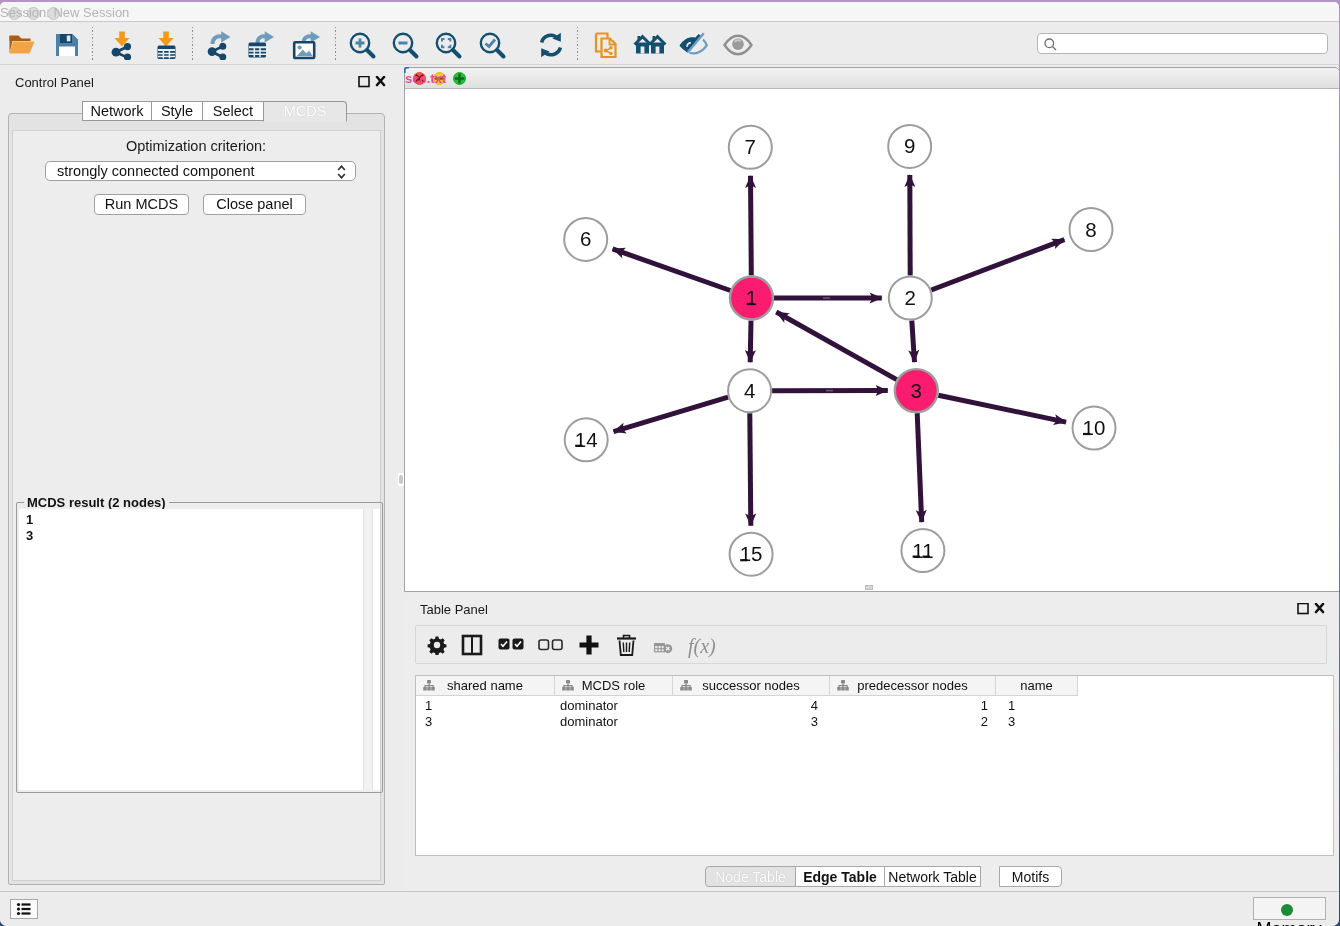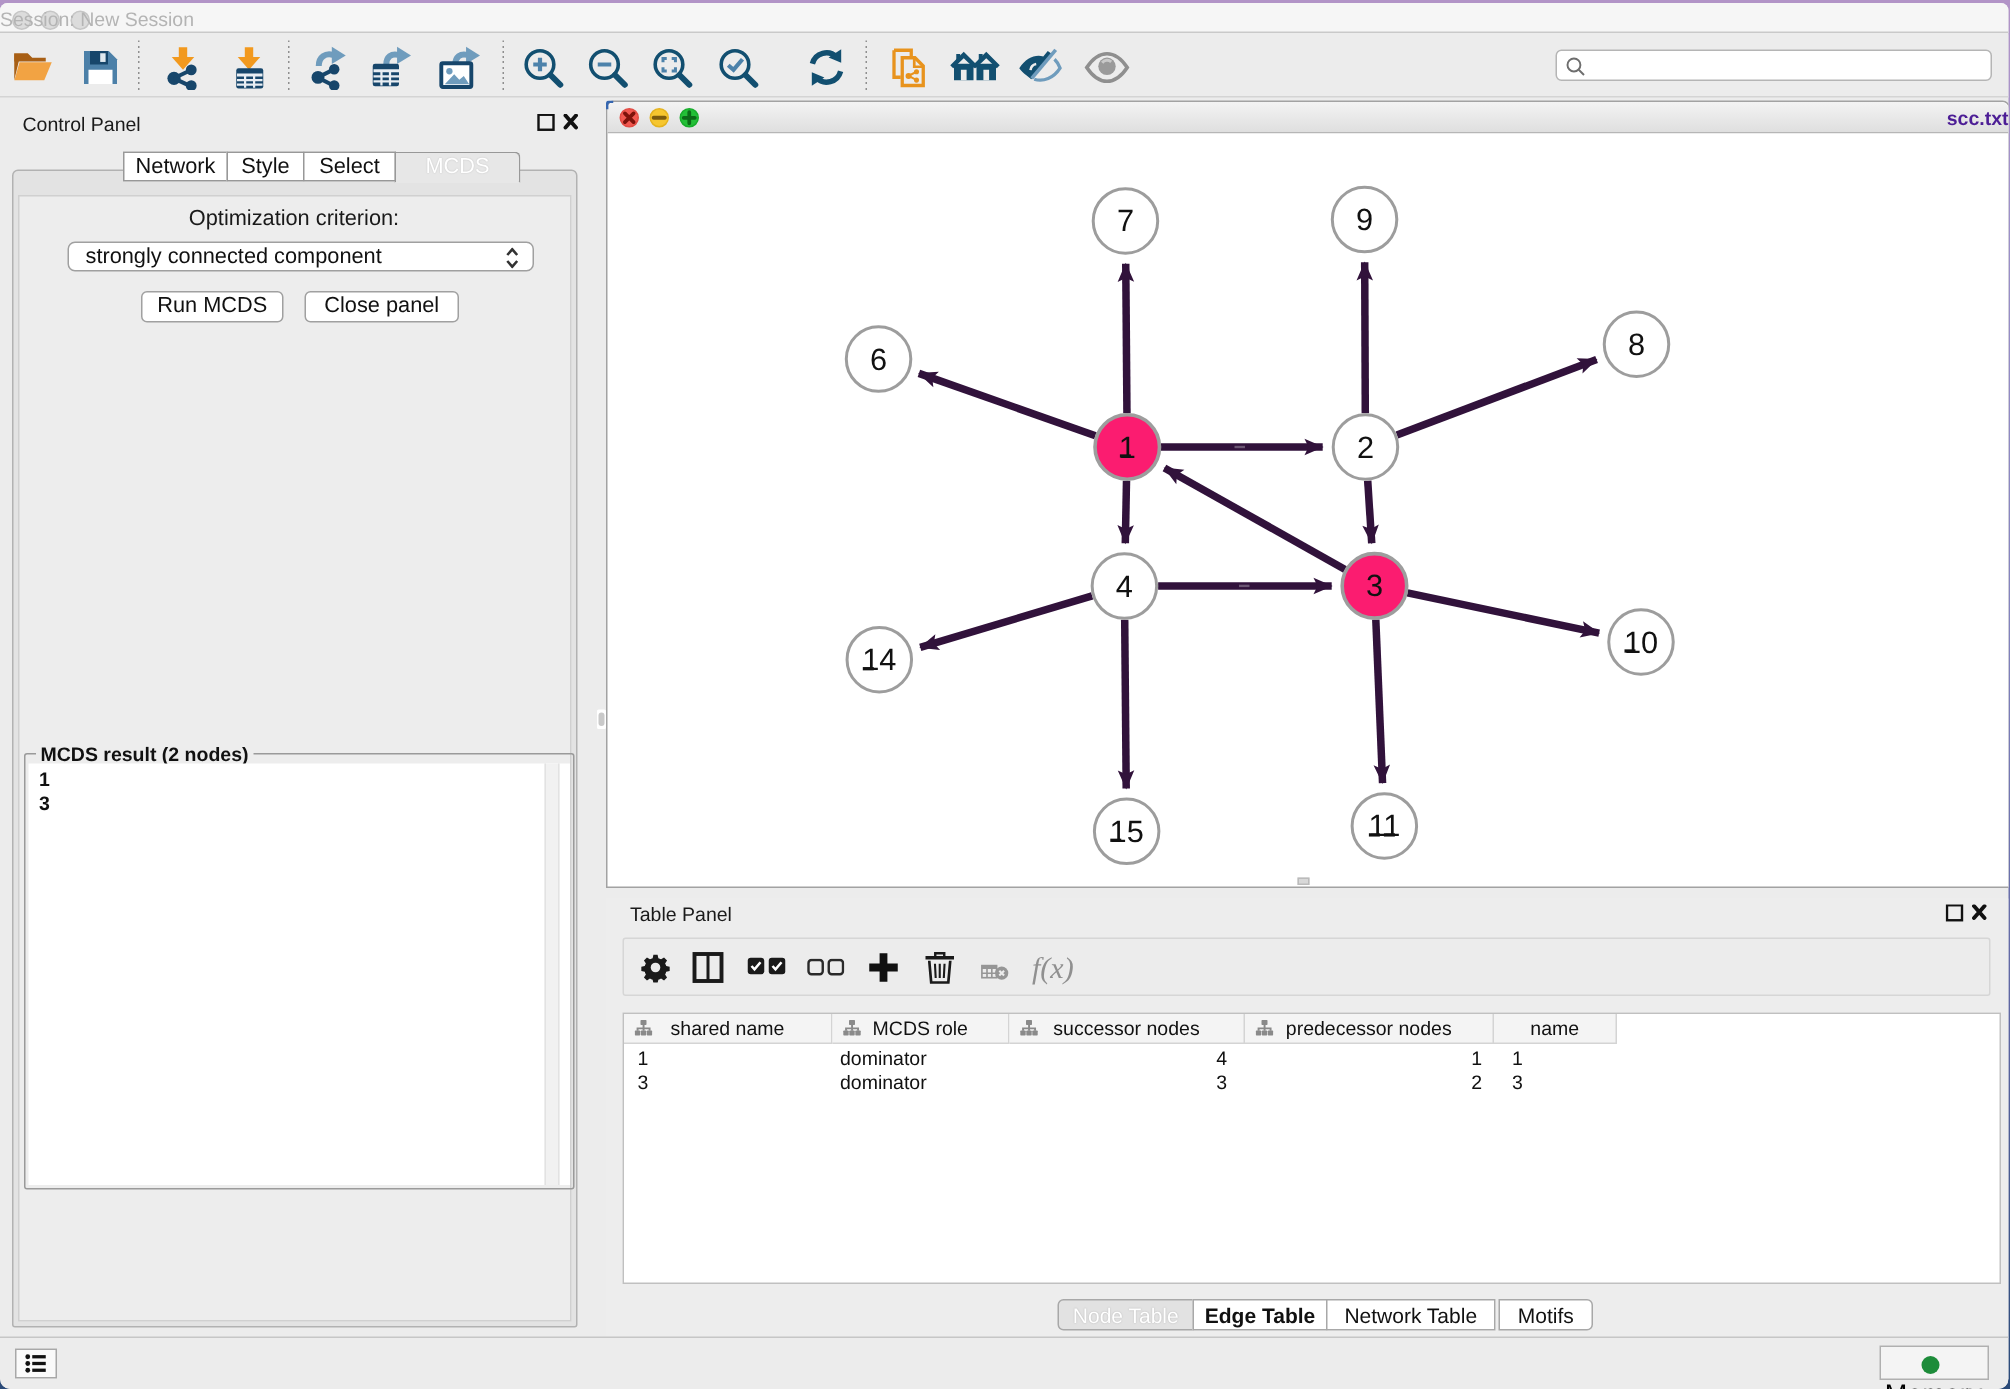--- a/index.html
+++ b/index.html
@@ -27,21 +27,21 @@
 .btn { position:absolute; top:127px; height:21px; background:#fff; border:1px solid #a0a0a0; border-radius:4px; font-size:14.5px; color:#111; text-align:center; line-height:19px; }
 #mcds-fs { position:absolute; left:16px; top:435px; right:9px; height:291px; border:1px solid #9a9a9a; border-radius:2px;font-weight:bold; }
 #mcds-leg { position:absolute; left:7px; top:-8px; background:#ededed; padding:0 3px; font-size:13px; color:#111; }
 #mcds-list { position:absolute; left:2px; top:6px; right:2px; bottom:2px; background:#fff; font-size:13px; color:#111; }
 #mcds-sb { position:absolute; right:7px; top:0; bottom:0; width:10px; background:#f1f1f1; border-left:1px solid #e2e2e2; border-right:1px solid #e2e2e2; }
 
 #netwin { position:absolute; top:65px; left:404px; width:936px; height:525px; background:#fff; border:1px solid #a2a2a2; border-radius:5px 5px 0 0; }
 #netbar { position:absolute; top:0; left:0; right:0; height:21px; border-radius:5px 5px 0 0; background:linear-gradient(#f3f3f3,#dfdfdf); border-bottom:1px solid #b6b6b6; }
 #netbar2 { position:absolute; top:0; left:0; right:0; height:22px; }
 #netbar .tl2, #netbar2 .tl2 { position:absolute; top:4px; width:13px; height:13px; border-radius:50%; }
-#nettitle { position:absolute; top:3px; width:100%; text-align:right; font-size:13px; font-weight:bold; color:#4c1d95; }
+#nettitle { position:absolute; top:3px; width:100%; text-align:left; font-size:13px; font-weight:bold; color:#ec4899; }
 
 #tpanel { position:absolute; left:404px; top:597px; right:0; bottom:35px; background:#ededed; }
 #tpanel-h { position:absolute; top:3px; left:16px; font-size:13px; color:#1a1a1a; }
 #ttoolbar { position:absolute; left:11px; top:26px; right:12px; height:39px; background:#ececec; border:1px solid #d6d6d6; border-radius:2px; }
 #ttable { position:absolute; left:11px; top:76px; right:5px; height:181px; background:#fff; border:1px solid #c0c0c0; }
 .th { position:absolute; top:0; height:20px; background:#f4f4f4; border-right:1px solid #d4d4d4; border-bottom:1px solid #d4d4d4; font-size:13px; color:#111; text-align:center; line-height:19px; }
 .td { position:absolute; font-size:13px; color:#111; height:17px; line-height:17px; }
 #ttabs { position:absolute; bottom:4px; left:12px; width:100%; height:21px; font-size:14px; }
 .ttab { position:absolute; height:21px; border:1px solid #a8a8a8; background:#fff; text-align:center; line-height:20px; color:#111; }
 
@@ -444,21 +444,21 @@
       <div class="td" style="left:592px; top:21px;">1</div>
       <div class="td" style="left:9px; top:37px;">3</div>
       <div class="td" style="left:144px; top:37px;">dominator</div>
       <div class="td" style="left:257px; top:37px; width:145px; text-align:right;">3</div>
       <div class="td" style="left:414px; top:37px; width:158px; text-align:right;">2</div>
       <div class="td" style="left:592px; top:37px;">3</div>
     </div>
     <div id="ttabs">
       <div class="ttab" style="left:289px; width:91px; background:#e2e2e2; color:#fff; text-shadow:0 0 1px #aaa; border-radius:4px 0 0 4px;">Node Table</div>
       <div class="ttab" style="left:379px; width:90px;font-weight:bold;">Edge Table</div>
-      <div class="ttab" style="left:468px; width:113px;">Network Table</div>
+      <div class="ttab" style="left:468px; width:97px;">Network Table</div>
       <div class="ttab" style="left:583px; width:63px; border-radius:0 4px 4px 0;">Motifs</div>
     </div>
   </div>
   <div id="statusbar">
     <div id="listbtn">
         <svg width="26" height="18" viewBox="0 0 26 18">
           <g fill="#111">
             <circle cx="7.5" cy="4.5" r="1.6"></circle>
             <circle cx="7.5" cy="9" r="1.6"></circle>
             <circle cx="7.5" cy="13.5" r="1.6"></circle>

